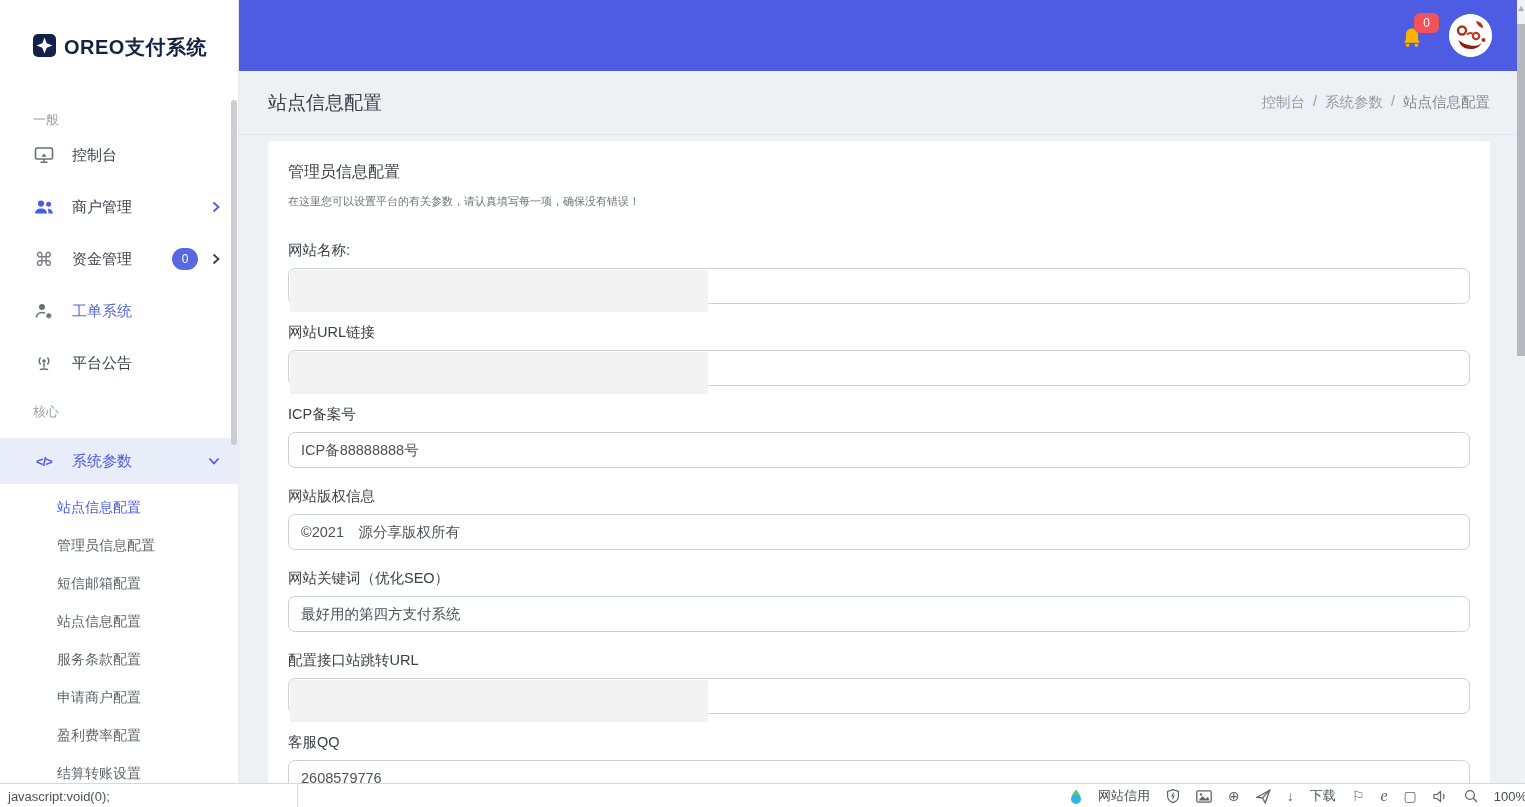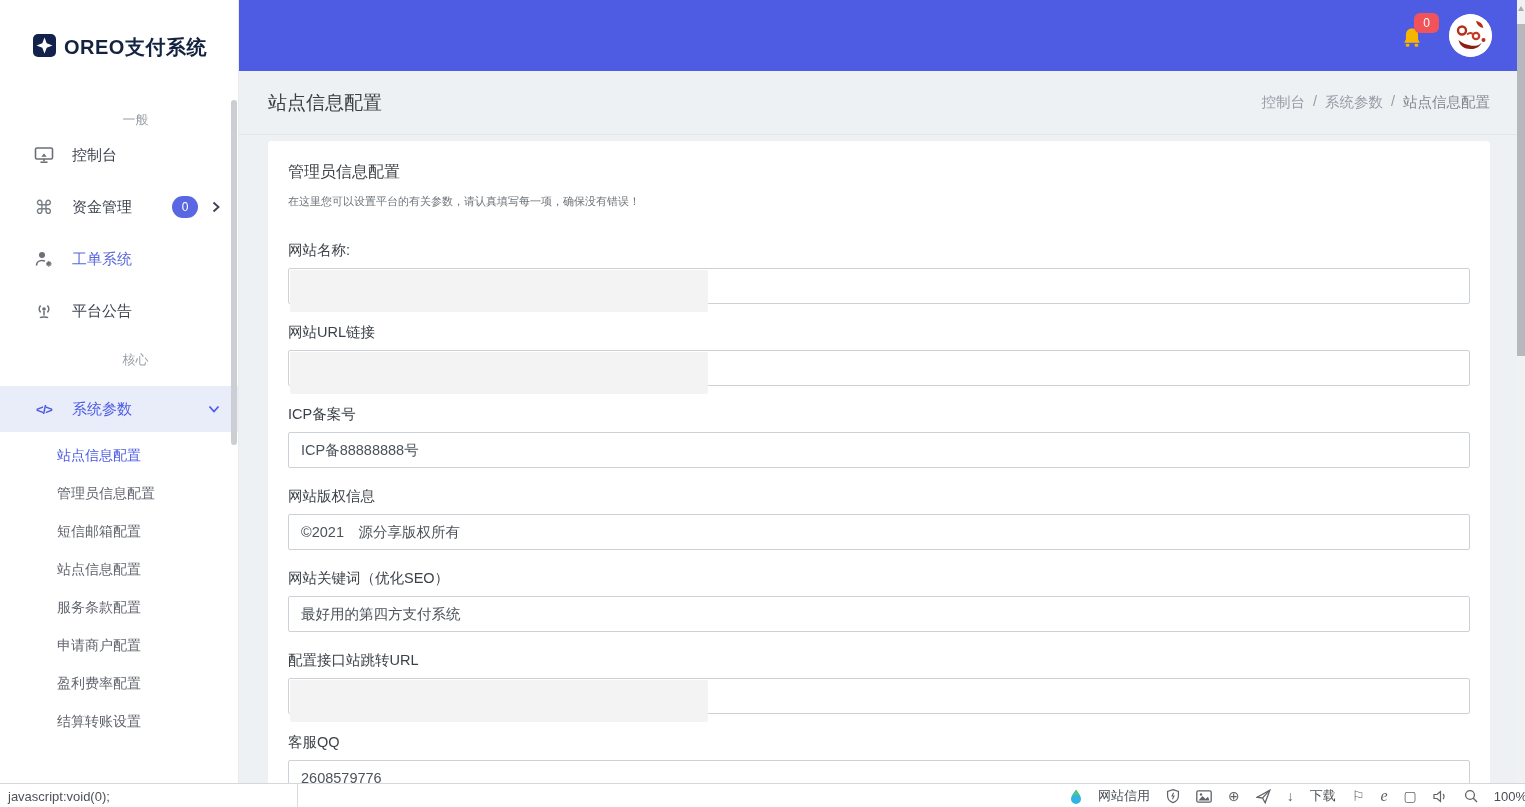--- a/index.html
+++ b/index.html
@@ -13,21 +13,21 @@
   .bell{position:absolute;right:92px;top:25px;width:26px;height:26px;cursor:pointer;}
   .bell-badge{
     position:absolute;right:78px;top:13px;min-width:15px;height:20px;padding:0 5px;
     background:#f05359;border-radius:6px;color:#fff;font-size:12px;line-height:20px;text-align:center;z-index:4;
   }
   .avatar{position:absolute;right:25px;top:14px;width:43px;height:43px;border-radius:50%;overflow:hidden;background:#fff;cursor:pointer;}
   
   .sidebar{position:absolute;left:0;top:0;width:238px;height:783px;background:#fff;z-index:4;box-shadow:1px 0 0 #e9ebee;}
   .logo{display:flex;align-items:center;gap:8px;padding:34px 12px 0 33px;}
   .logo-text{font-size:20px;font-weight:bold;color:#13223f;letter-spacing:.5px;}
-  .sec-label{margin:50px 0 0 33px;font-size:13px;color:#9aa0a8;text-align:center;}
+  .sec-label{margin:50px 0 0 33px;font-size:13px;color:#9aa0a8;}
   .sec-label.core{margin-top:14px;}
   .nav-item{position:relative;height:52px;display:flex;align-items:center;gap:17px;padding-left:33px;font-size:15px;color:#3e4350;cursor:pointer;}
   .nav-item:first-of-type{margin-top:14px;}
   .nav-item .ico{width:22px;display:flex;justify-content:center;align-items:center;}
   .nav-item.indigo-label .lbl{color:#5867dd;}
   .nav-item.active-parent{height:46px;margin-top:17px;background:#e9ecf9;color:#4c5ce4;}
   .glyph-cmd{font-size:19px;color:#7a7f87;line-height:1;}
   .glyph-code{font-size:13px;font-weight:bold;color:#4c5ce4;letter-spacing:-1px;}
   .chev{position:absolute;right:18px;top:50%;transform:translateY(-50%);display:flex;}
   .pill-badge{
@@ -47,21 +47,21 @@
   .breadcrumb .crumb{cursor:pointer;}
   .breadcrumb .crumb.last{color:#83878f;}
   .card{margin:6px 27px 0 30px;background:#fff;border-radius:4px;padding:22px 20px;height:860px;}
   .card-h{font-size:16px;color:#3f4349;font-weight:500;line-height:18px;}
   .card-d{font-size:11px;color:#6e7379;margin-top:12px;line-height:17px;}
   .group{margin-bottom:18px;}
   .group.first{margin-top:30px;}
   .f-label{display:block;font-size:14.5px;color:#3c4147;line-height:20px;margin-bottom:8px;}
   .inp{position:relative;}
   .inp input{
-    width:100%;box-sizing:border-box;height:36px;border:1px solid #cdd2d9;border-radius:2px;
+    width:100%;box-sizing:border-box;height:36px;border:1px solid #cdd2d9;border-radius:7px;
     padding:0 12px;font-size:14.5px;color:#4d535a;background:#fff;font-family:inherit;outline:none;
   }
   .redact{position:absolute;left:2px;top:2px;width:418px;height:42px;background:#f3f3f4;border-radius:2px;pointer-events:none;}
   
   .vscroll{position:absolute;right:0;top:0;width:8px;height:783px;background:#f0f1f3;z-index:6;}
   .vscroll .arrow{position:absolute;top:6px;left:1px;width:0;height:0;border-left:3px solid transparent;border-right:3px solid transparent;border-bottom:5px solid #a9acb1;}
   .vthumb{position:absolute;top:24px;left:0;width:8px;height:332px;background:#b5b8bd;}
   
   .statusbar{position:absolute;left:0;top:783px;width:1525px;height:24px;background:#fff;border-top:1px solid #d5d7da;z-index:7;display:flex;align-items:center;}
   .link-bubble{width:298px;height:100%;border-right:1px solid #d9dbde;display:flex;align-items:center;padding-left:8px;box-sizing:border-box;color:#4e5257;font-size:13px;}
@@ -93,20 +93,36 @@
       <svg width="20" height="18" viewBox="0 0 20 18">
           <rect x="1.5" y="2" width="17" height="11" rx="1.5" fill="none" stroke="#6b7077" stroke-width="1.6"></rect>
           <path d="M7.3 10.8 L10 7.6 L12.7 10.8 Z" fill="#6b7077"></path>
           <path d="M10 13v2.2" stroke="#6b7077" stroke-width="1.6"></path>
           <path d="M6.5 16.2h7" stroke="#6b7077" stroke-width="1.6"></path>
         </svg>
     </span>
     <span class="lbl">控制台</span>
   </div>
 
+  <div class="nav-item">
+    <span class="ico">
+      <svg width="22" height="16" viewBox="0 0 22 16">
+          <circle cx="8" cy="4.6" r="3.1" fill="#4c5ce4"></circle>
+          <circle cx="15.6" cy="5.2" r="2.5" fill="#4c5ce4"></circle>
+          <path d="M2 14.5c0-3.2 2.7-5.1 6-5.1s6 1.9 6 5.1z" fill="#4c5ce4"></path>
+          <path d="M14.6 9.7c3 .1 5.2 1.9 5.2 4.8h-4.3c0-1.9-.3-3.6-.9-4.8z" fill="#4c5ce4"></path>
+        </svg>
+    </span>
+    <span class="lbl">商户管理</span>
+    <span class="chev">
+      <svg width="8" height="12">
+          <polyline points="1.5,1.5 6.5,6 1.5,10.5" fill="none" stroke="#4c5ce4" stroke-width="1.8"></polyline>
+        </svg>
+    </span>
+  </div>
 
   <div class="nav-item">
     <span class="ico">
         <span class="glyph-cmd">⌘</span>
       </span>
     <span class="lbl">资金管理</span>
     <span class="pill-badge">0</span>
     <span class="chev">
       <svg width="8" height="12">
           <polyline points="1.5,1.5 6.5,6 1.5,10.5" fill="none" stroke="#39404e" stroke-width="1.8"></polyline>

